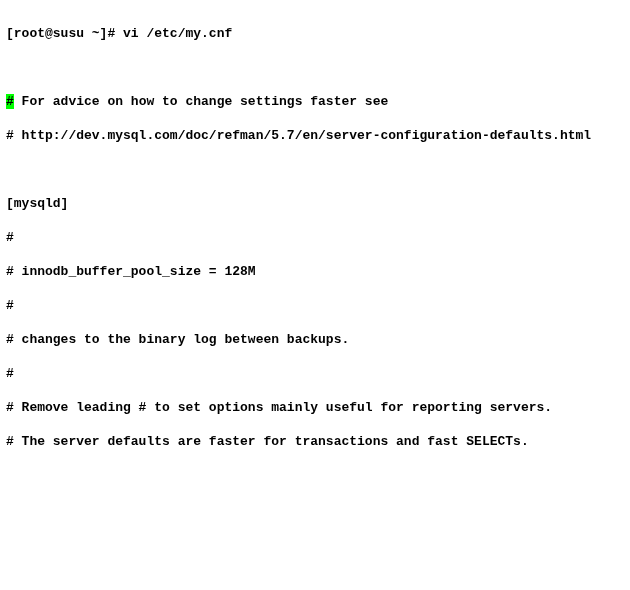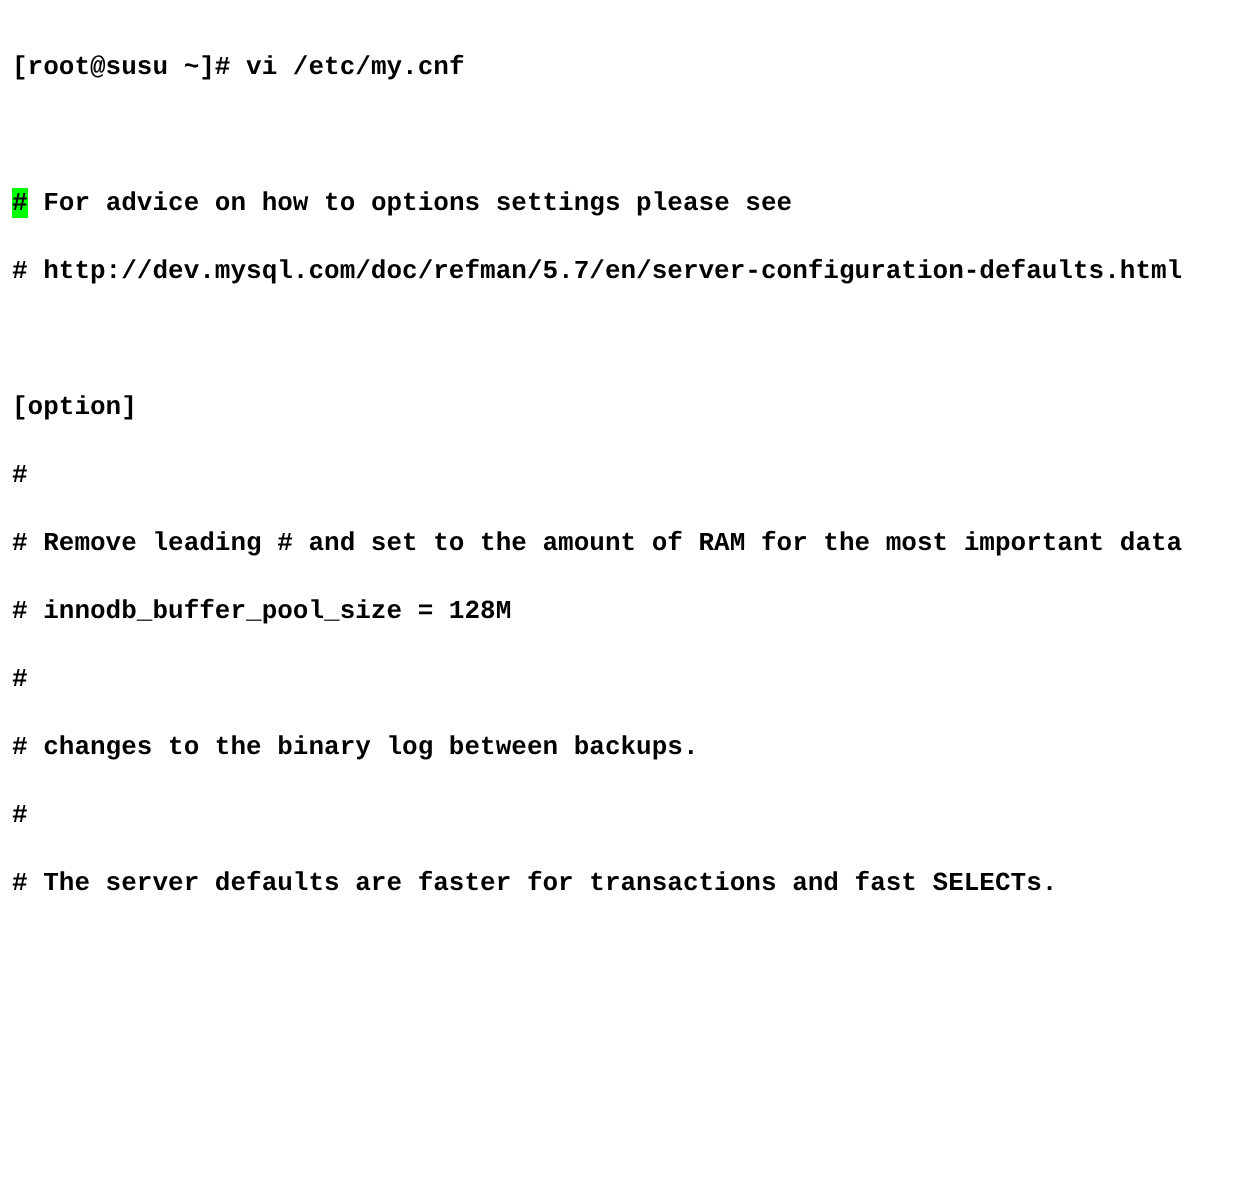--- a/index.html
+++ b/index.html
@@ -22,30 +22,30 @@
     color: #000;
   }
   .line { display: block; min-height: 17px; font-weight: bold; }
 </style>
 </head>
 <body>
 
 <div class="terminal">
 <span class="line"><span>[root@susu ~]# </span><span>vi /etc/my.cnf</span></span>
 <span class="line"></span>
-<span class="line"><span class="hl-green-bg">#</span><span> For advice on how to options settings please see</span></span>
+<span class="line"><span class="hl-green-bg">#</span><span> For advice on how to change settings faster see</span></span>
 <span class="line"># http://dev.mysql.com/doc/refman/5.7/en/server-configuration-defaults.html</span>
 <span class="line"></span>
-<span class="line">[option]</span>
+<span class="line">[mysqld]</span>
 <span class="line">#</span>
-<span class="line"># Remove leading # and set to the amount of RAM for the most important data</span>
 <span class="line"># innodb_buffer_pool_size = 128M</span>
 <span class="line">#</span>
 <span class="line"># changes to the binary log between backups.</span>
 <span class="line">#</span>
+<span class="line"># Remove leading # to set options mainly useful for reporting servers.</span>
 <span class="line"># The server defaults are faster for transactions and fast SELECTs.</span>
 
 
 
 
 
 
 
 
 

